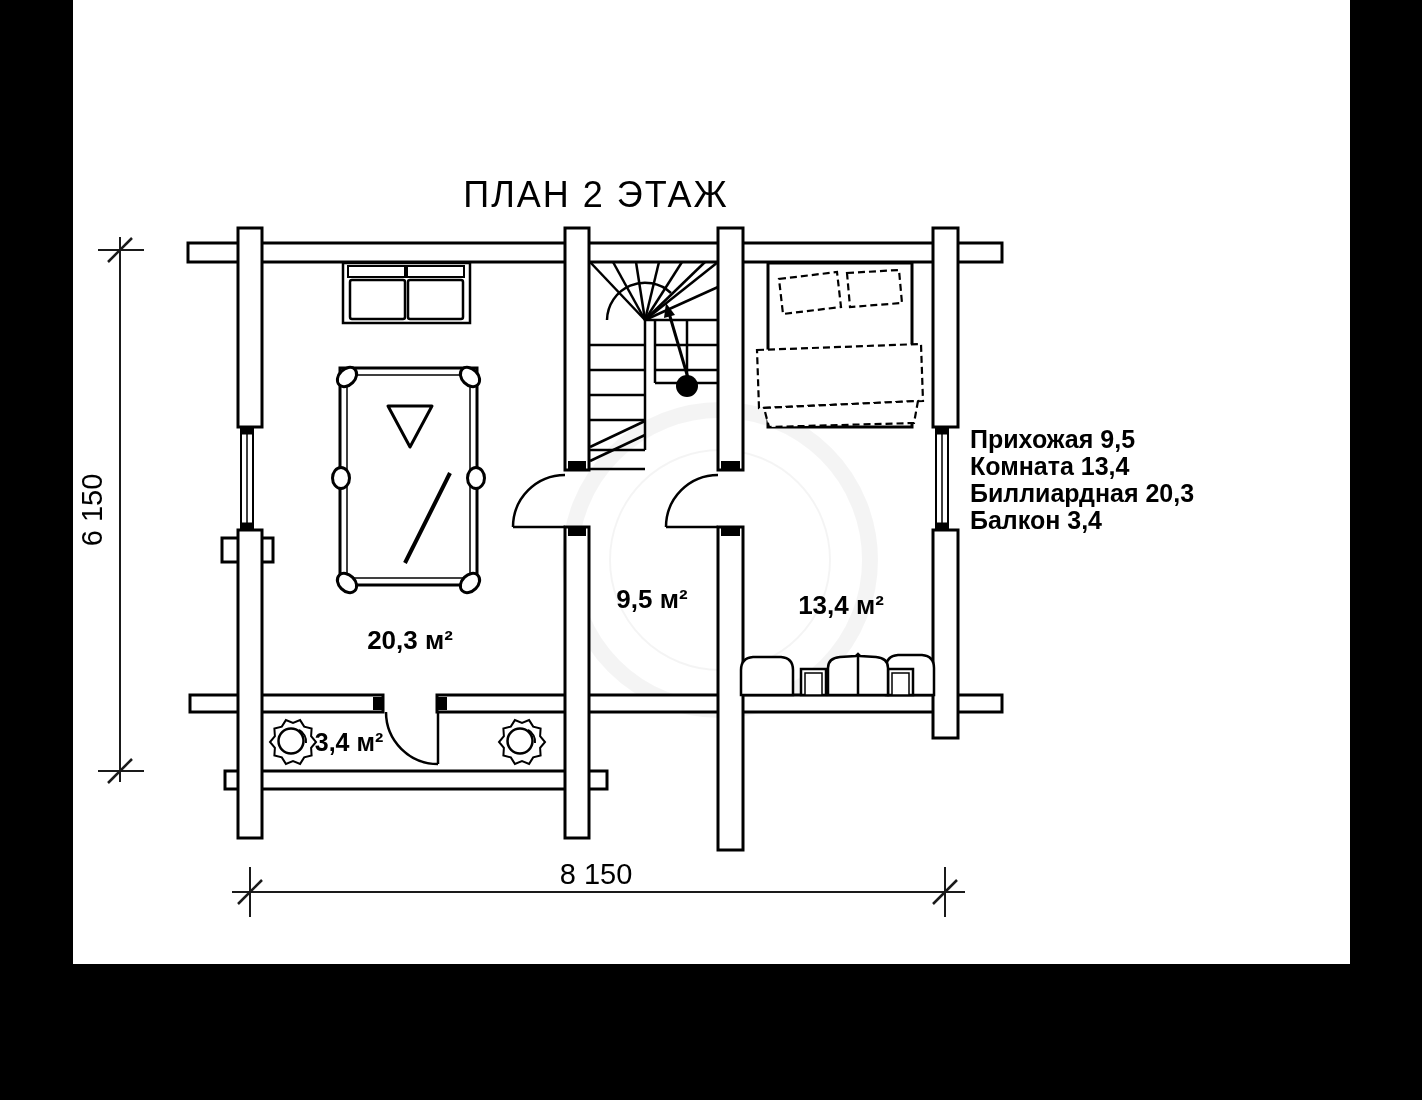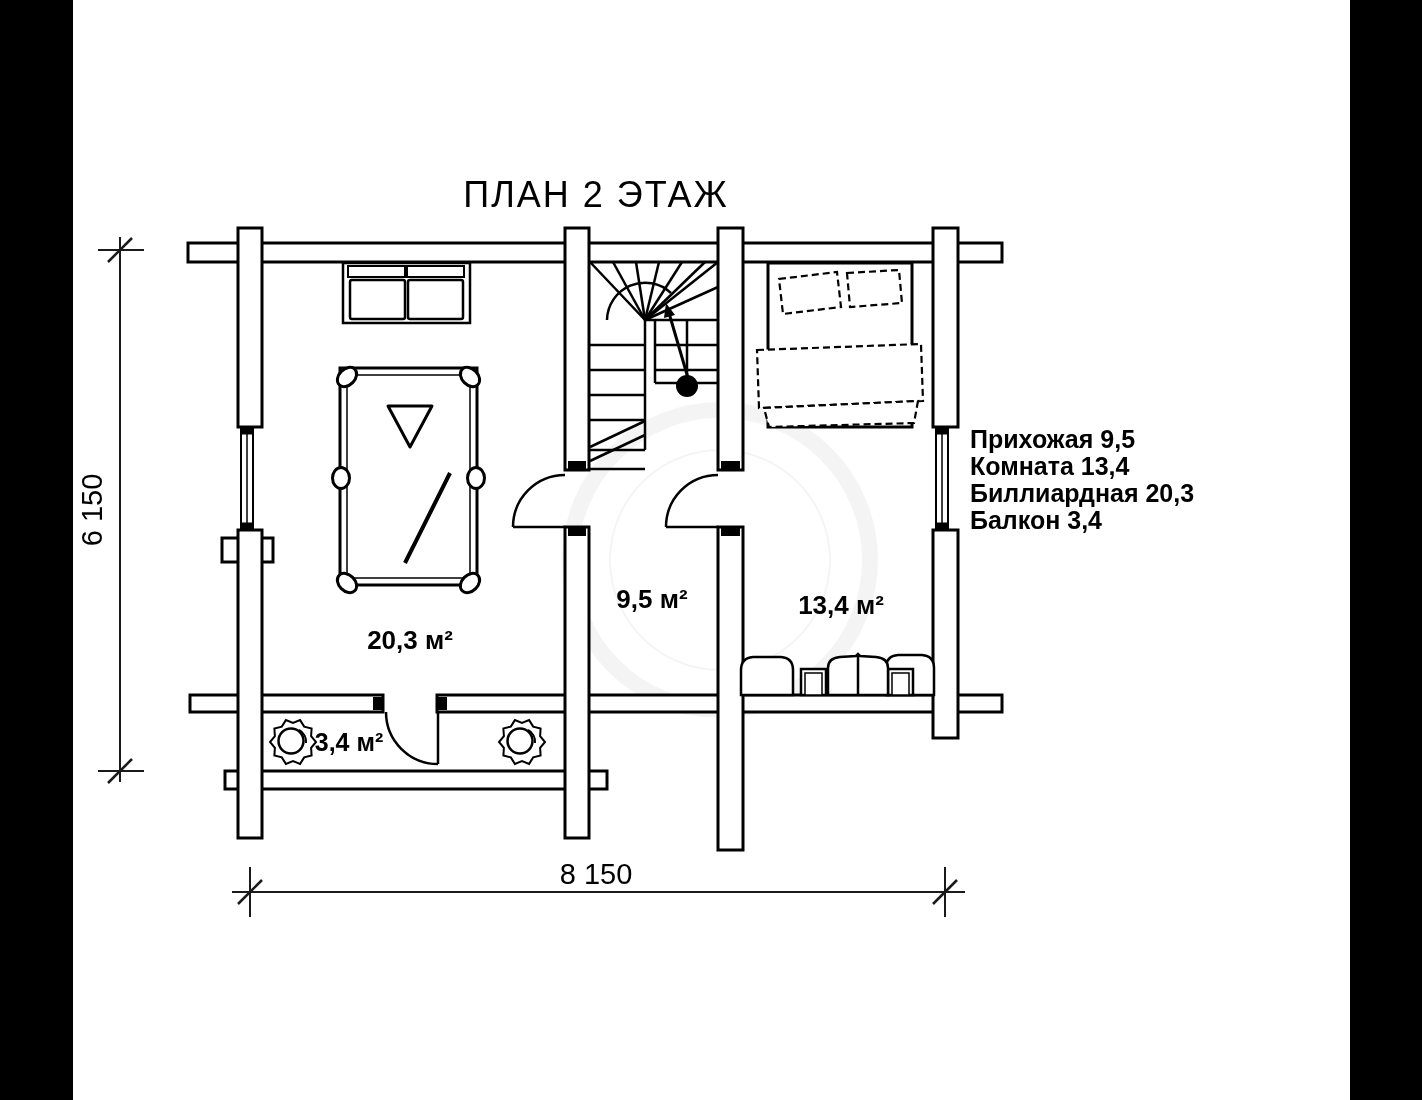--- a/index.html
+++ b/index.html
@@ -1,16 +1,16 @@
 <!DOCTYPE html>
 <html><head>
 <meta charset="utf-8">
 <style>
   html,body{margin:0;padding:0;background:#000;}
-  .screen{position:relative;width:1422px;height:1100px;background:#fff;overflow:hidden;
+  .screen{position:relative;width:1422px;height:964px;background:#fff;overflow:hidden;
           font-family:"Liberation Sans",sans-serif;}
   .letterbox{position:absolute;top:0;height:1100px;background:#000;}
   .letterbox.left{left:0;width:73px;}
   .letterbox.right{left:1350px;width:72px;}
   svg{position:absolute;left:0;top:0;}
   svg text{fill:#000;}
   .t-title{font-size:36px;letter-spacing:2px;}
   .t-dim{font-size:29px;}
   .t-room{font-size:26px;font-weight:bold;}
   .t-room-s{font-size:25px;font-weight:bold;}

